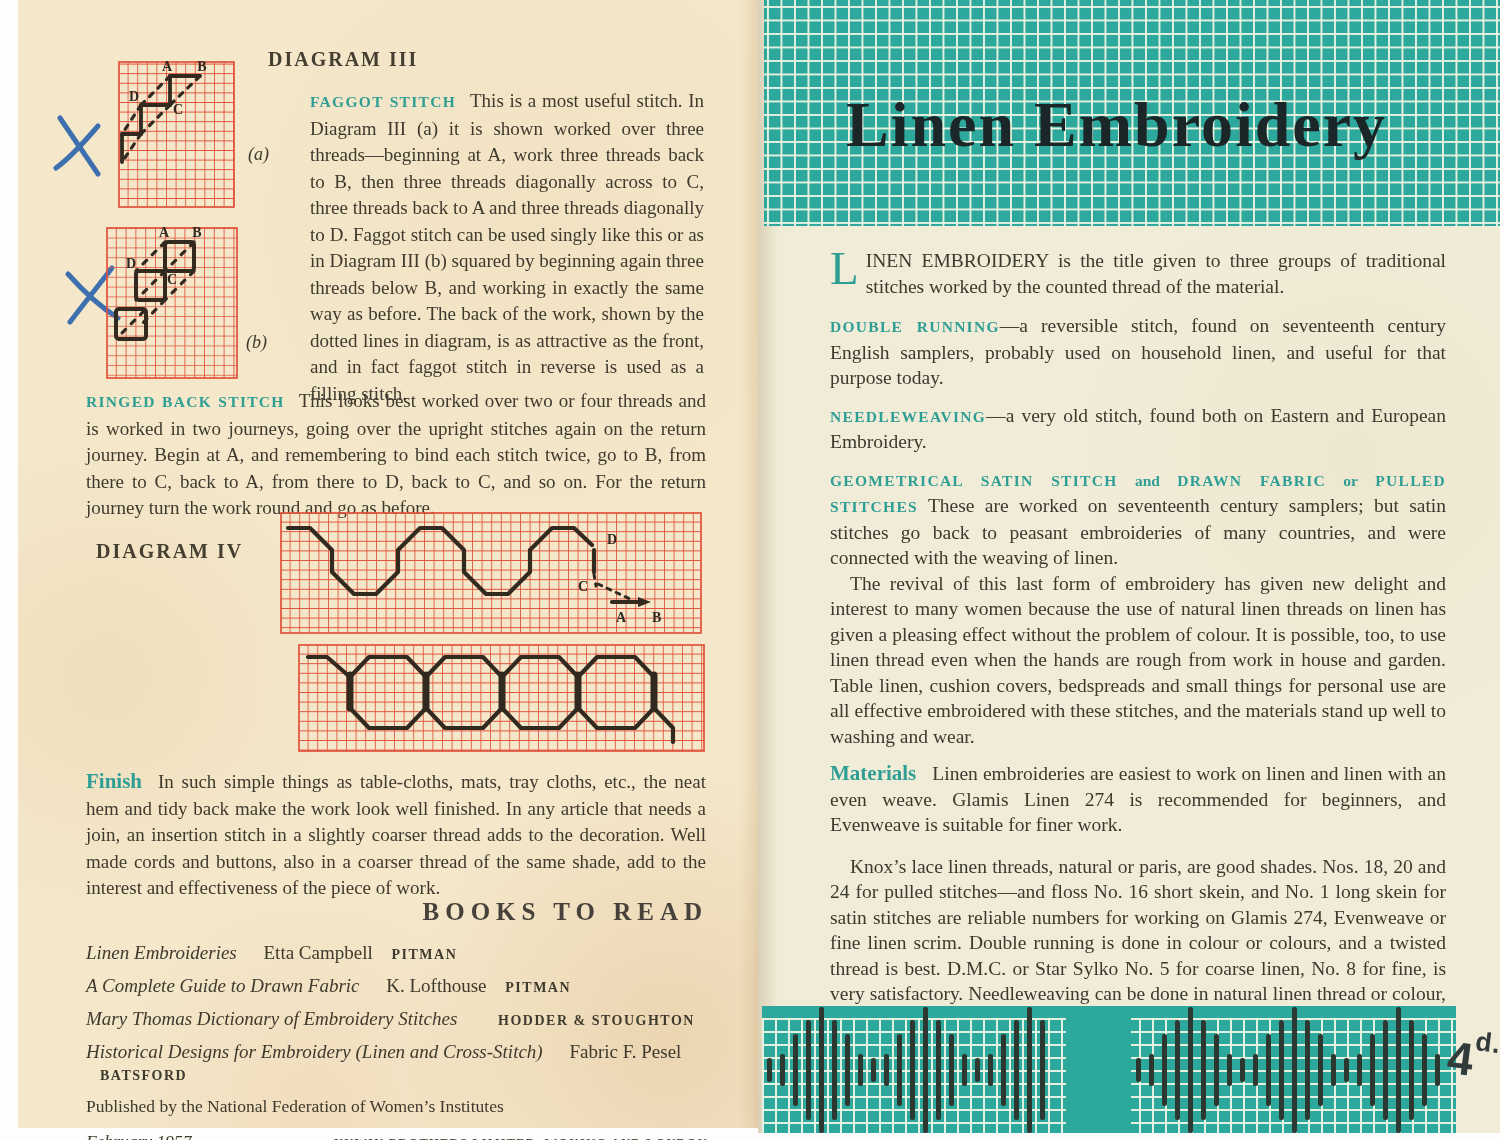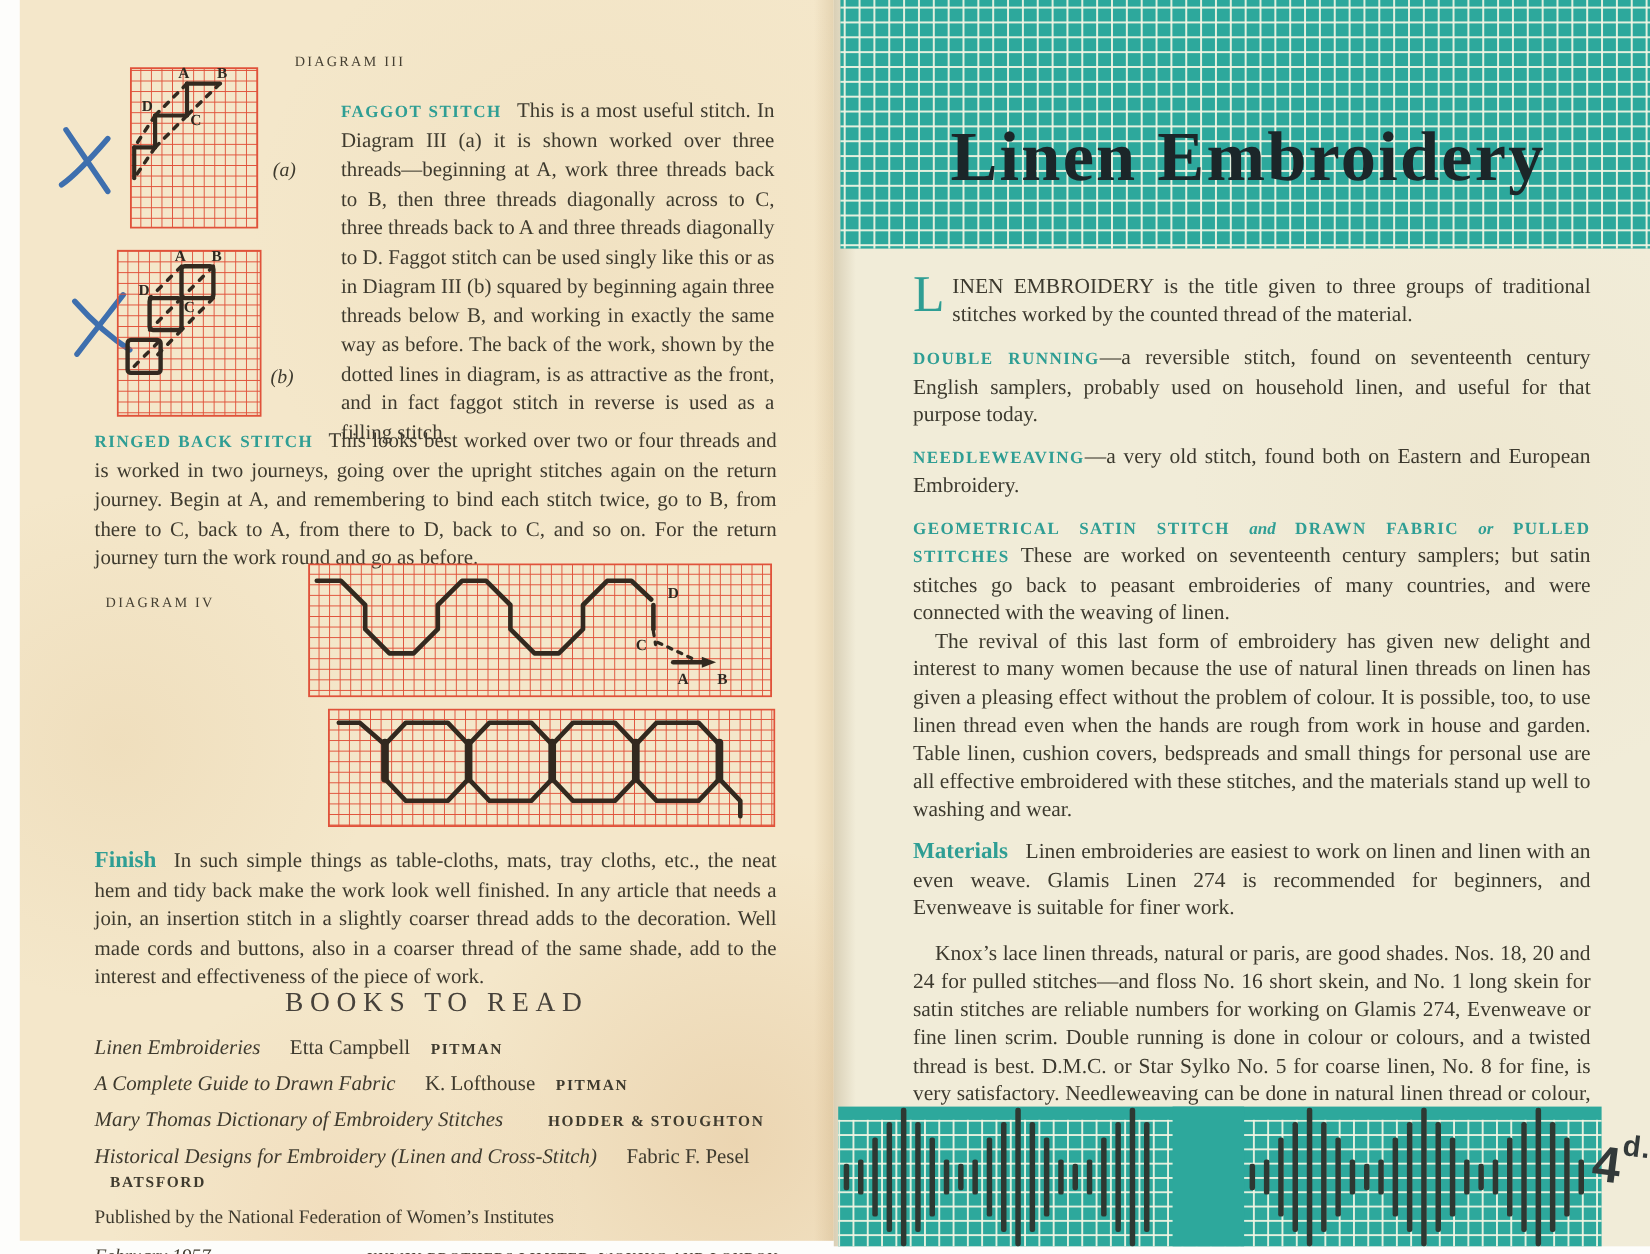--- a/index.html
+++ b/index.html
@@ -24,35 +24,35 @@
     left:758px;width:742px;height:1133px;
     background-color:#f1ecd8;
     background-image:
       radial-gradient(circle at 80% 40%, rgba(215,190,140,.10), transparent 30%),
       linear-gradient(90deg, rgba(130,105,60,.22), transparent 20px);
   }
   .abs{position:absolute;}
   
   .sc{font-size:15.5px;letter-spacing:1.3px;color:#2f9e94;font-weight:600;}
   .teal-bold{color:#2f9e94;font-weight:700;font-size:21px;}
-  .it{font-style:italic;}
+  .it{}
   .body-text{
     font-size:19px;line-height:26.5px;color:#3e3a2e;text-align:justify;margin:0;
   }
   .rp-text{
     font-size:19.5px;line-height:25.5px;color:#3c392e;text-align:justify;margin:0 0 12px 0;
   }
   .indent{text-indent:20px;margin-top:0;}
   
-  .diag-label{font-size:13px;letter-spacing:2px;color:#453f32;font-weight:400;}
+  .diag-label{font-size:20px;letter-spacing:2px;color:#453f32;font-weight:700;}
   .fig-label{font-style:italic;font-size:18px;color:#3e3a2e;}
   
   .books-heading{
-    text-align:center;font-size:25px;letter-spacing:6px;color:#46413
-3;color:#46413a;font-weight:400;margin:0 0 16px 0;
+    text-align:right;font-size:25px;letter-spacing:6px;color:#46413
+3;color:#46413a;font-weight:700;margin:0 0 16px 0;
   }
   .book-line{font-size:19px;color:#3e3a2e;margin-bottom:11px;}
   .bk-title{font-style:italic;}
   .bk-author{margin-left:22px;}
   .bk-pub{font-size:14px;letter-spacing:1.5px;margin-left:14px;font-weight:600;}
   .pub-line{font-size:17.5px;color:#3e3a2e;margin-top:6px;}
   .date-row{display:flex;justify-content:space-between;align-items:baseline;margin-top:14px;}
   .date{font-style:italic;font-size:17.5px;color:#3e3a2e;}
   .printer{font-size:12.5px;letter-spacing:1.2px;color:#4a4336;font-weight:600;}
   
@@ -63,21 +63,21 @@
       linear-gradient(rgba(242,246,228,.92) 2px, transparent 2px),
       linear-gradient(90deg, rgba(242,246,228,.92) 2px, transparent 2px);
     background-size:13.5px 13.5px;
     background-position:3px 6px;
   }
   .kicker{
     position:absolute;left:94px;top:50px;
     font-size:28px;letter-spacing:5px;color:rgba(24,42,48,.82);font-weight:500;
   }
   .rp-title{
-    position:absolute;left:82px;top:88px;margin:18px;
+    position:absolute;left:82px;top:88px;margin:0;
     font-size:64px;font-weight:700;color:#1b2629;letter-spacing:2px;
   }
   .rp-column{position:absolute;left:72px;top:248px;width:616px;}
   .dropcap{
     float:left;color:#2f9e94;font-size:47px;line-height:40px;
     padding-right:7px;font-weight:500;
   }
   
   .band{
     position:absolute;left:4px;top:1006px;width:694px;height:127px;

